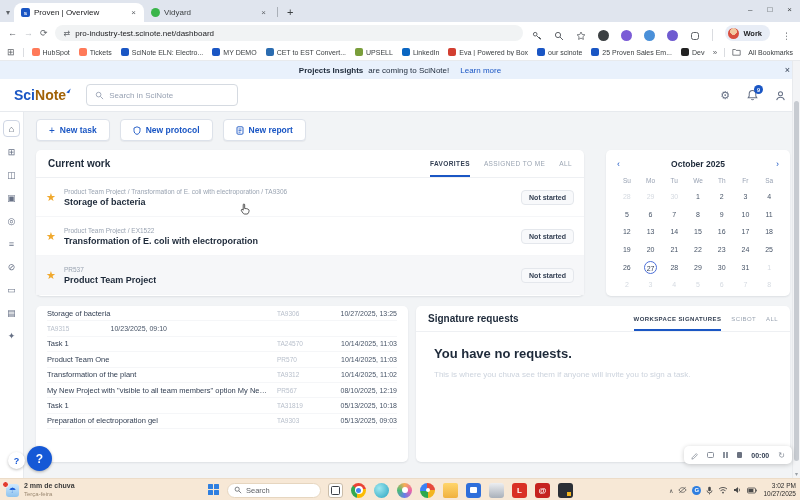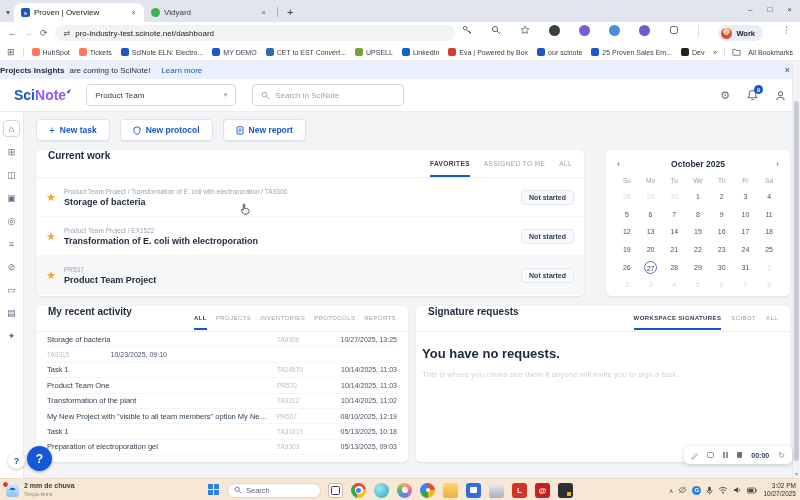--- a/index.html
+++ b/index.html
@@ -21,69 +21,69 @@
 .tabdiv{width:1px;height:10px;background:#aab0b8;margin:0 3px 5px}
 .newtab{color:#3c4043;font-size:11px;margin:0 0 4px 6px}
 .wincontrols{position:absolute;right:8px;top:1px;display:flex;gap:15px;align-items:center;color:#3c4043;font-size:8px;height:16px}
 
 
 .toolbar{position:absolute;top:22px;left:0;right:0;height:22px;background:#fff;display:flex;align-items:center;padding:0 8px;gap:7px}
 .navbtn{color:#5f6368;font-size:9px}
 .navbtn.dim{color:#bdc1c6}
 .omnibox{width:468px;height:16px;background:#f1f3f4;border-radius:8px;display:flex;align-items:center;gap:5px;padding:0 9px;font-size:8px;color:#202124}
 .omni-ic{color:#5f6368;font-size:8px}
-.tbright{margin-left:auto;display:flex;align-items:flex-start;gap:19px}
+.tbright{margin-left:auto;display:flex;align-items:flex-end;gap:12px}
 .tb-svg{display:flex;align-items:center;color:#5f6368}
 .ext{width:11px;height:11px;border-radius:50%;flex:none}
 .tbdiv{width:1px;height:12px;background:#dadce0}
 .profile{height:16px;background:#e8edf6;border-radius:8px;display:flex;align-items:center;gap:4px;padding:0 8px 0 3px;font-size:7.5px;color:#202124;font-weight:600}
 .avatar{width:11px;height:11px;border-radius:50%;background:radial-gradient(circle at 50% 32%,#f2c9a0 0 34%,#d94f3f 35% 100%)}
 .menu3{color:#5f6368;font-size:9px;letter-spacing:1px}
 
 
 .bookmarks{position:absolute;top:44px;left:0;right:0;height:17px;background:#fff;display:flex;align-items:center;padding:0 7px;gap:8px;font-size:7px;color:#3c4043;border-bottom:1px solid #e8eaed}
 .apps-ic{color:#5f6368;font-size:9px}
 .bmdiv{width:1px;height:9px;background:#dadce0}
 .bm{display:flex;align-items:center;gap:3px;white-space:nowrap}
 .bmico{width:8px;height:8px;border-radius:2px;flex:none}
 .bm em{max-width:78px;overflow:hidden;text-overflow:ellipsis}
 .bm-list{display:flex;align-items:center;gap:9px;overflow:hidden;flex:1}
 .bm-right{margin-left:auto;display:flex;align-items:center;gap:7px}
 .overflow-ch{color:#5f6368;font-size:8px}
 .folder-ic{color:#5f6368;display:flex}
 
 
-.banner{position:absolute;top:61px;left:0;right:0;height:18px;background:#e9f1fc;display:flex;align-items:center;justify-content:flex-start;gap:5px;font-size:8px;color:#1d2939}
+.banner{position:absolute;top:61px;left:0;right:0;height:18px;background:#e9f1fc;display:flex;align-items:center;justify-content:center;gap:5px;font-size:8px;color:#1d2939}
 .banner .lnk{color:#1a56c4;margin-left:6px}
 .banner .close{position:absolute;right:10px;top:0;height:18px;display:flex;align-items:center;color:#344054;font-size:9px}
 
 
 .appheader{position:absolute;top:79px;left:0;right:0;height:33px;background:#fff;border-bottom:1px solid #e7eaee;display:flex;align-items:center;padding:0 14px;gap:16px}
 .logo{font-size:14px;font-weight:700;display:flex;align-items:flex-start}
-.logo .sci{color:#1a56c4}.logo .note{color:#8b5cf6}
+.logo .sci{color:#1a56c4}.logo .note{color:#a16207}
 .logo-mark{width:0;height:0;border-left:3px solid transparent;border-bottom:5px solid #1a56c4;transform:rotate(18deg);margin:1px 0 0 1px}
 .team-select{width:150px;height:22px;border:1px solid #d5dae1;border-radius:4px;display:flex;align-items:center;justify-content:space-between;padding:0 8px;font-size:8px;color:#344054;background:#fff}
 .team-select .chev{color:#98a2b3;font-size:7px}
 .search-box{width:152px;height:22px;border:1px solid #d5dae1;border-radius:4px;display:flex;align-items:center;gap:5px;padding:0 8px;font-size:8px;color:#98a2b3;background:#fff}
 .header-right{margin-left:auto;display:flex;align-items:center;gap:17px}
 .hicon{color:#667085;font-size:11px;position:relative;display:flex;align-items:center}
 .bell-badge{position:absolute;top:-4px;right:-5px;background:#1a56c4;color:#fff;border-radius:50%;min-width:9px;height:9px;font-size:5.5px;display:flex;align-items:center;justify-content:center;font-weight:700}
 
 
 .main{position:absolute;top:112px;left:0;right:0;height:366px;background:#f2f4f6}
 .sidebar{position:absolute;top:0;left:0;width:24px;height:100%;background:#fff;border-right:1px solid #e7eaee;display:flex;flex-direction:column;align-items:center;padding-top:8px;gap:6px}
 .s-ic{width:17px;height:17px;border-radius:4px;display:flex;align-items:center;justify-content:center;color:#667085;font-size:9px}
 .s-ic.active{border:1px solid #cfd6e4;color:#344054}
 
 .actions{position:absolute;left:36px;top:7px;display:flex;gap:10px}
 .btn{height:22px;background:#fff;border:1px solid #dde2ea;border-radius:4px;color:#1a56c4;font-size:8.5px;font-weight:600;display:flex;align-items:center;gap:5px;padding:0 12px;box-shadow:0 1px 1px rgba(16,24,40,.05)}
 .btn .plus{font-size:10px;font-weight:400}
 
 .card{position:absolute;background:#fff;border-radius:5px;box-shadow:0 1px 2px rgba(16,24,40,.09)}
-.card-head{height:28px;display:flex;align-items:flex-start;padding:0 12px;border-bottom:1px solid #eef0f3}
+.card-head{height:28px;display:flex;align-items:center;padding:0 12px;border-bottom:1px solid #eef0f3}
 .card-title{font-size:10px;font-weight:700;color:#1d2939;white-space:nowrap}
 .tabs{margin-left:auto;display:flex;gap:14px}
 .ctab{font-size:6.5px;letter-spacing:.4px;color:#9aa4b2;padding:10px 0 8px;border-bottom:2px solid transparent;white-space:nowrap}
 .ctab.active{color:#344054;border-bottom-color:#1a56c4;font-weight:700}
 
 
 .card.current{left:36px;top:38px;width:548px;height:146px}
 .cw-row{height:39px;display:flex;align-items:center;padding:0 10px;gap:8px;border-bottom:1px solid #f5f6f8}
 .cw-row.hover{background:#f6f7f9}
 .star{color:#f0a92e;font-size:11px;flex:none}
@@ -113,21 +113,21 @@
 .act-row{display:flex;align-items:center;height:15.4px;border-bottom:1px solid #f5f6f8}
 .a-name{flex:1;color:#344054;font-size:7.5px;white-space:nowrap;overflow:hidden;text-overflow:ellipsis;padding-right:6px}
 .a-id{width:46px;color:#b9c0cc;font-size:6.5px;flex:none}
 .a-date{width:74px;text-align:right;color:#475467;font-size:7px;flex:none}
 
 
 .card.signature{left:416px;top:194px;width:374px;height:156px}
 .card.signature .card-head{height:26px}
 .card.signature .ctab{font-size:6px;padding:9px 0 7px}
 .card.signature .tabs{gap:10px}
-.sig-body{padding:14px 6px}
+.sig-body{padding:14px 18px}
 .sig-title{font-size:13px;font-weight:700;color:#1d2939;margin-bottom:9px}
 .sig-sub{font-size:8px;color:#ccd3dd}
 
 
 .cursor{position:absolute;left:240px;top:90px;z-index:50;pointer-events:none}
 
 
 .recorder{position:absolute;left:684px;top:446px;width:108px;height:18px;background:#fff;border-radius:5px;box-shadow:0 1px 5px rgba(0,0,0,.2);display:flex;align-items:center;justify-content:space-between;padding:0 7px;z-index:30;color:#8a919c}
 .rec-time{font-size:7px;color:#344054;font-weight:600}
 .rec-shape{width:7px;height:5.5px;border:1px solid #8a919c;border-radius:1.5px}
@@ -329,24 +329,20 @@
     <span>are coming to SciNote!</span>
     <span class="lnk">Learn more</span>
     <span class="close">×</span>
   </div>
 
   <div class="appheader">
     <div class="logo">
       <span><span class="sci">Sci</span><span class="note">Note</span></span>
       <span class="logo-mark"></span>
     </div>
-    <div class="team-select">
-      <span>Product Team</span>
-      <span class="chev">▾</span>
-    </div>
     <div class="search-box">
       <svg width="9" height="9" viewBox="0 0 10 10">
           <circle cx="4" cy="4" r="2.6" fill="none" stroke="#98a2b3"></circle>
           <path d="M6 6 L9 9" stroke="#98a2b3"></path>
         </svg>
       <span>Search in SciNote</span>
     </div>
     <div class="header-right">
       <span class="hicon">⚙</span>
       <span class="hicon">
@@ -592,31 +588,20 @@
           <span class="day out">
             <i>7</i>
           </span>
           <span class="day out">
             <i>8</i>
           </span>
         </div>
     </div>
 
     <div class="card activity">
-      <div class="card-head">
-        <span class="card-title">My recent activity</span>
-        <div class="tabs">
-
-        <span class="ctab active">ALL</span>
-            <span class="ctab">PROJECTS</span>
-            <span class="ctab">INVENTORIES</span>
-            <span class="ctab">PROTOCOLS</span>
-            <span class="ctab">REPORTS</span>
-          </div>
-      </div>
       <div class="act-rows">
 
           <div class="act-row">
             <span class="a-name">Storage of bacteria</span>
             <span class="a-id">TA9306</span>
             <span class="a-date">10/27/2025, 13:25</span>
           </div>
 
           <div class="act-row">
             <span class="a-id">TA9315</span>

